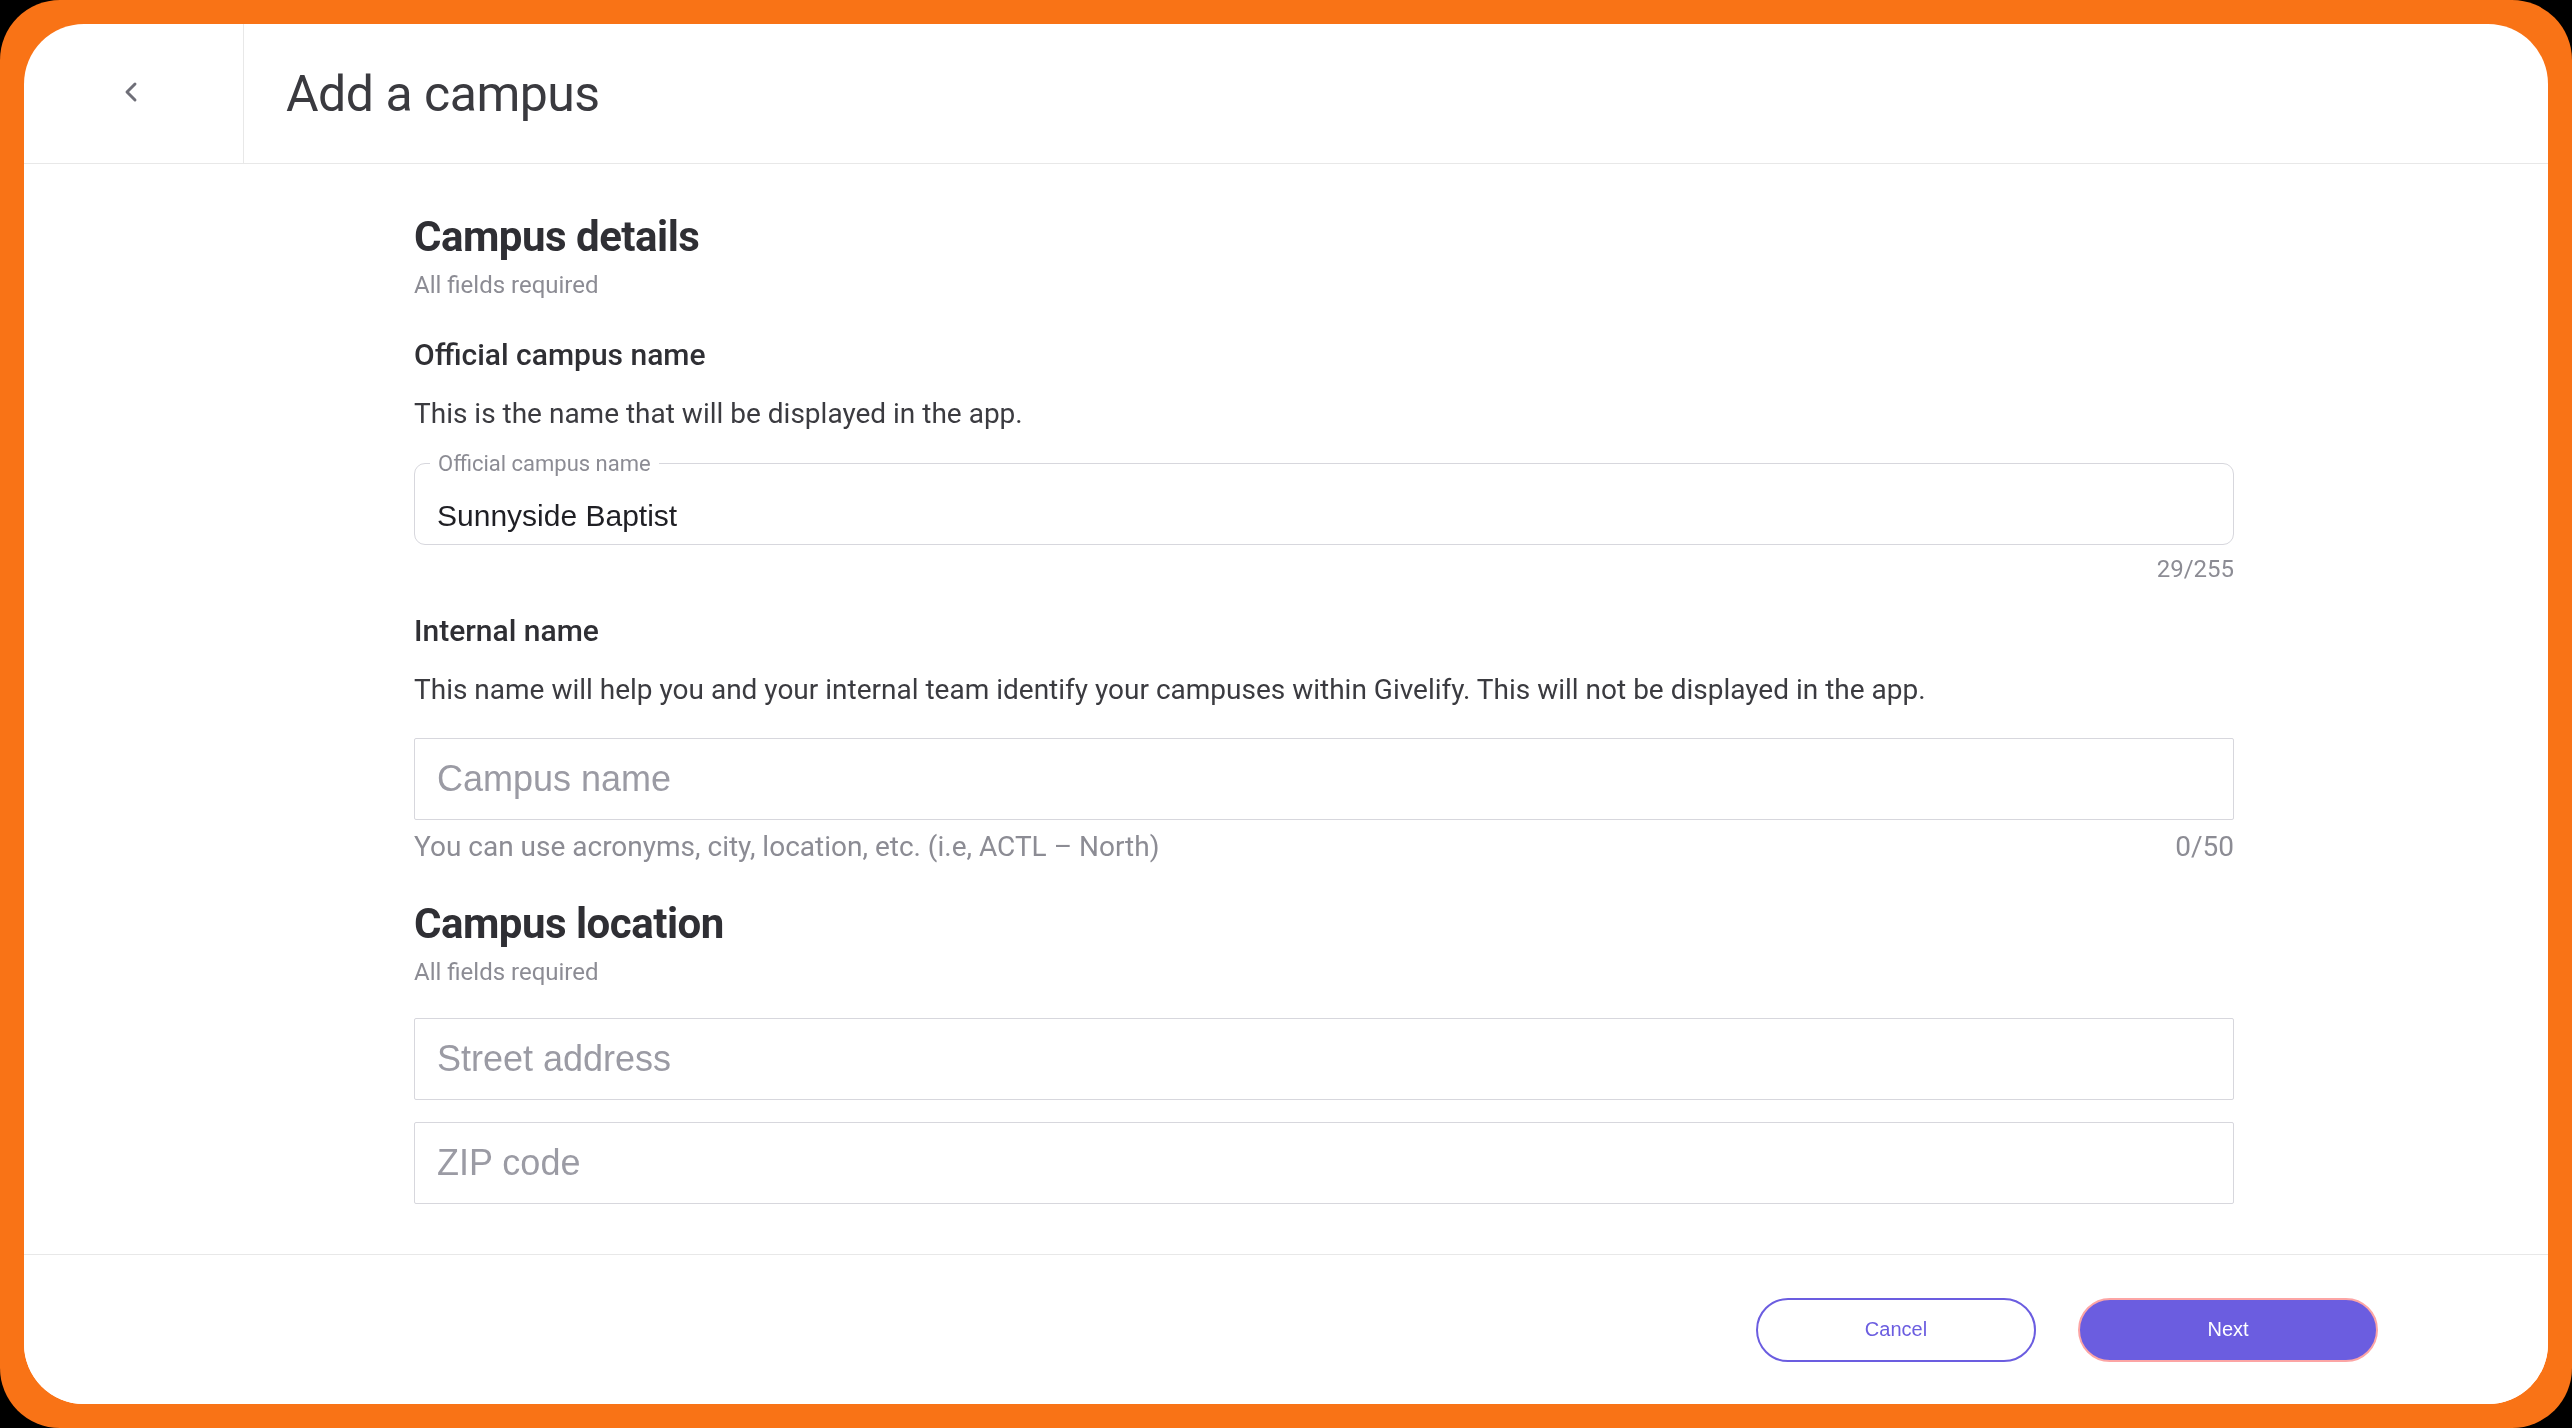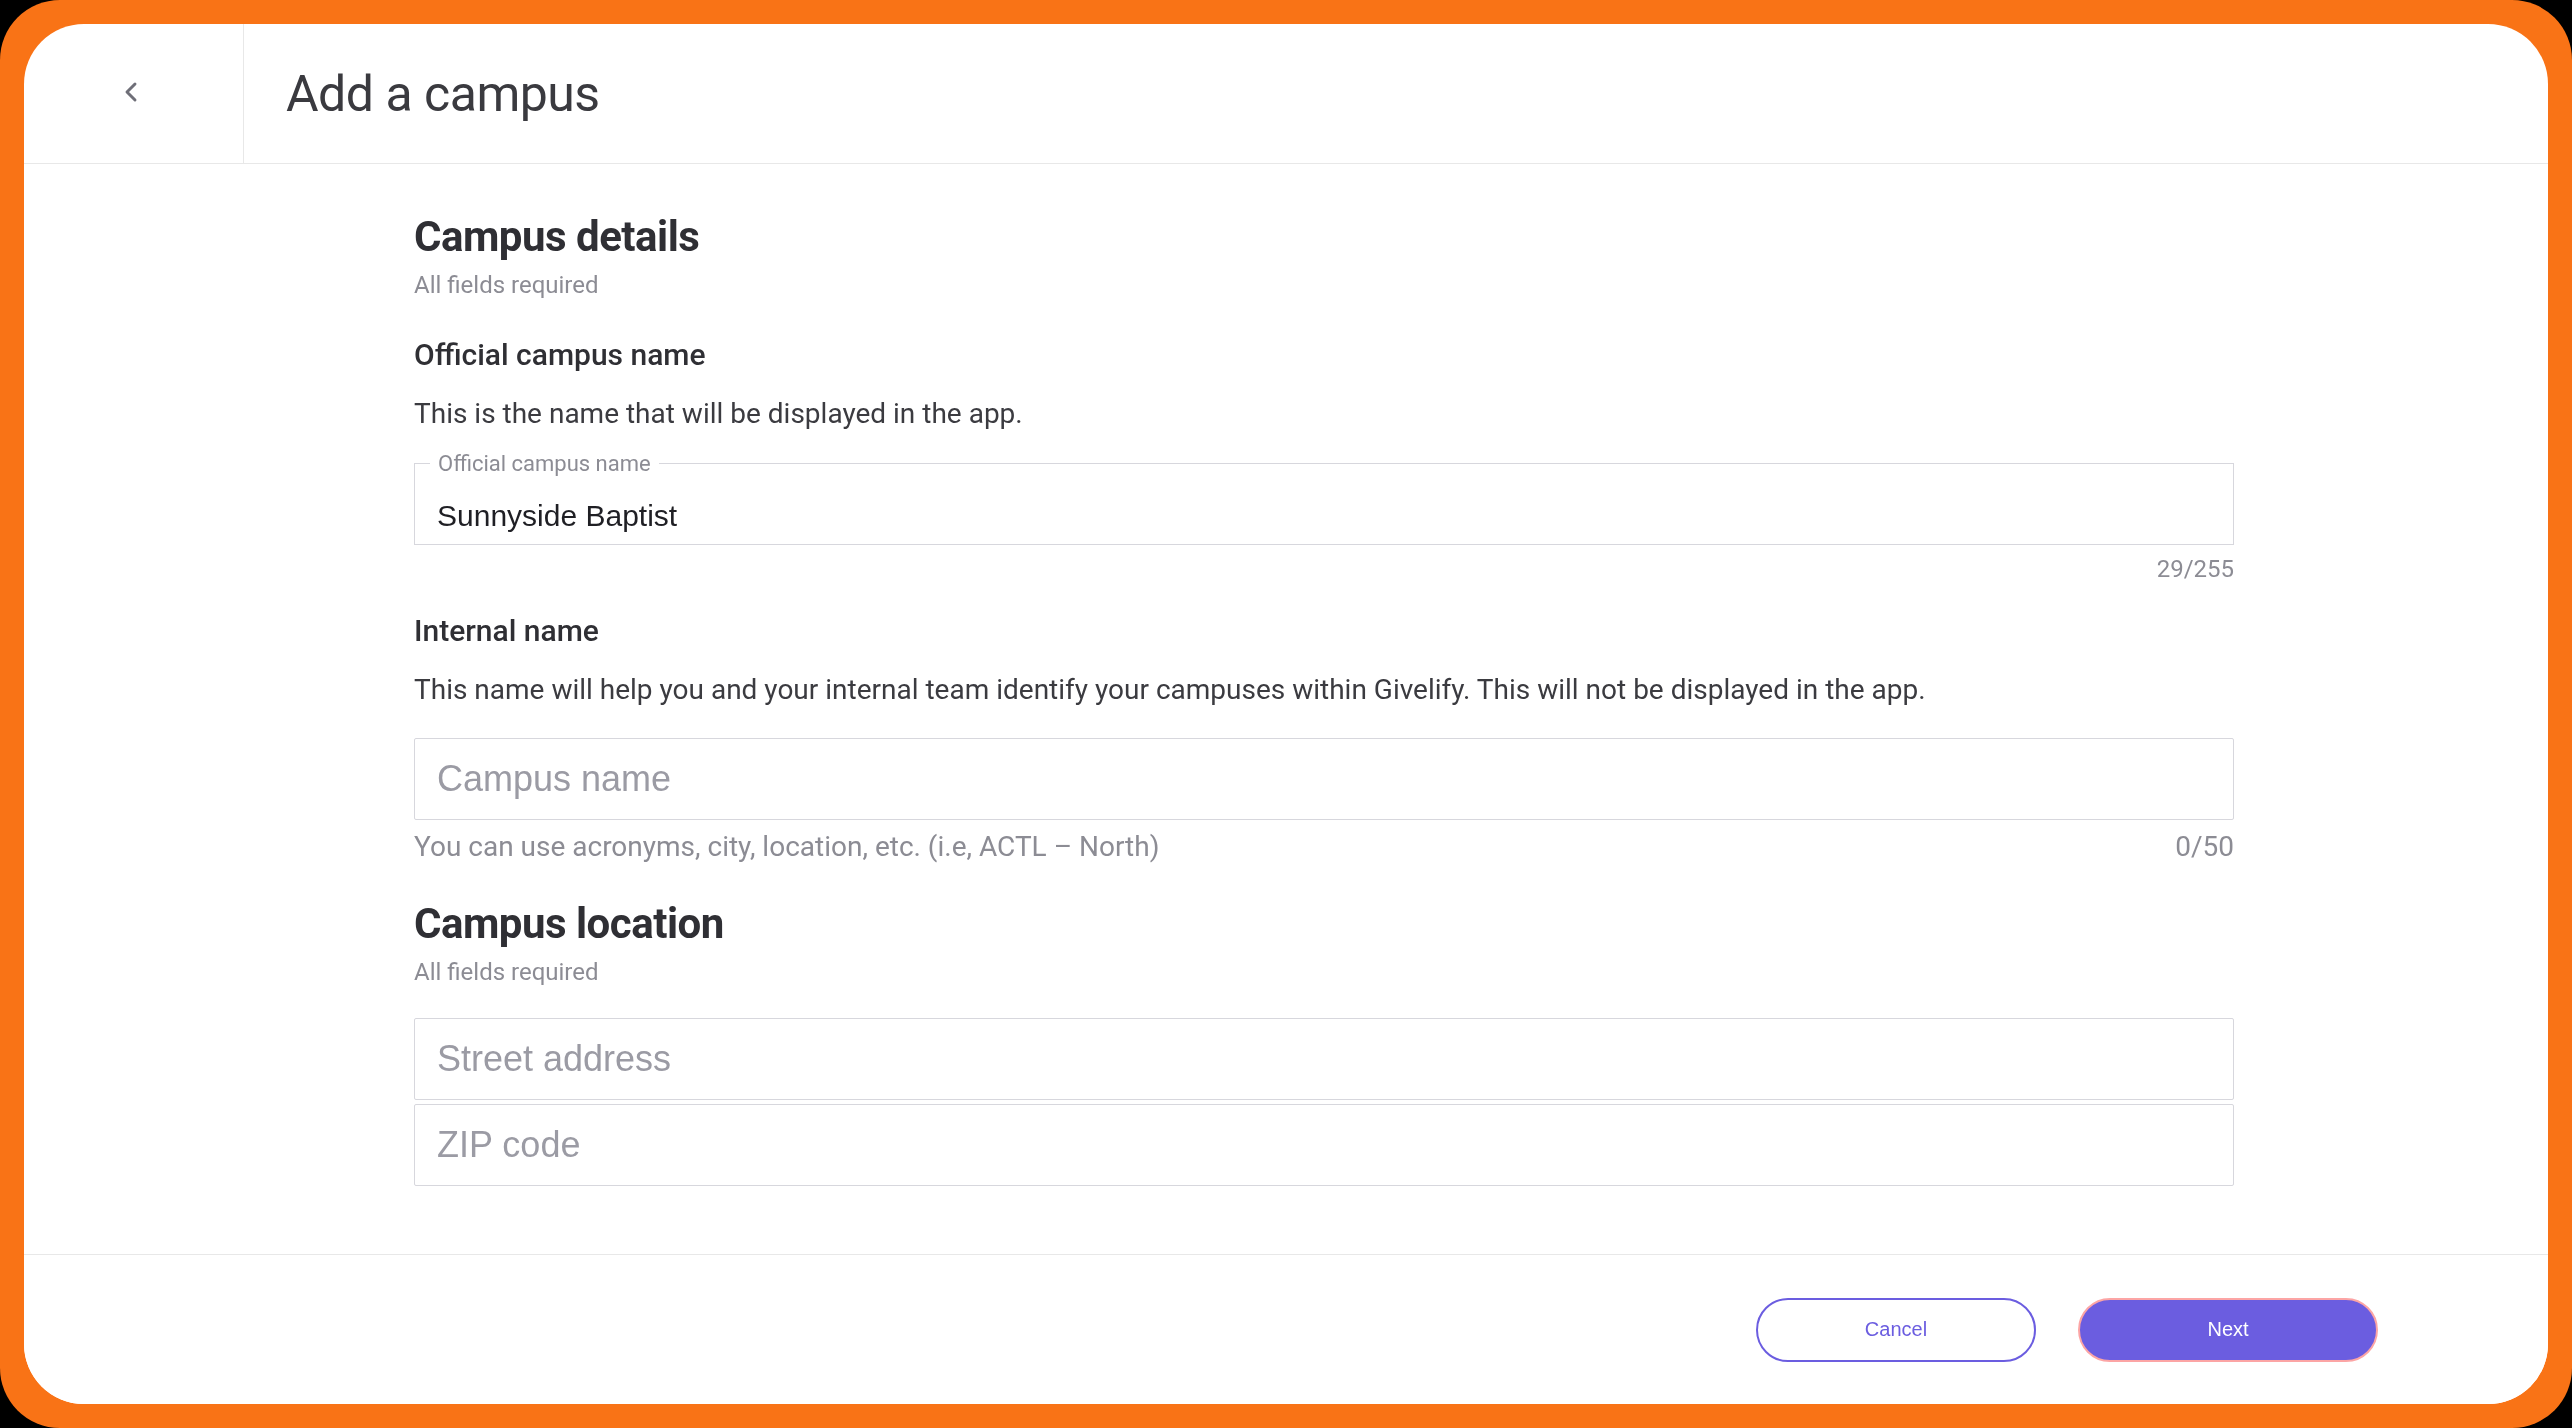--- a/index.html
+++ b/index.html
@@ -95,21 +95,21 @@
       color: #3b3b40;
       margin-top: 22px;
       line-height: 1.45;
     }
     
     .tf-wrap { position: relative; margin-top: 28px; }
     .tf {
       width: 100%;
       height: 82px;
       border: 1px solid #d7d7dd;
-      border-radius: 0;
+      border-radius: 11px;
       background: #fff;
       font-size: 30px;
       color: #1f1f24;
       padding: 24px 22px 0 22px;
       outline: none;
     }
     .tf-label-float {
       position: absolute;
       top: -12px;
       left: 16px;
@@ -140,21 +140,21 @@
     .hint-row {
       display: flex;
       justify-content: space-between;
       margin-top: 10px;
       font-size: 28px;
       color: #8c8c94;
     }
     .section-gap-lg { margin-top: 52px; }
     .section-gap-md { margin-top: 30px; }
     .section-block { margin-top: 36px; }
-    .loc-fields .tf-wrap { margin-top: 4px; }
+    .loc-fields .tf-wrap { margin-top: 22px; }
     .loc-fields .tf-wrap:first-child { margin-top: 32px; }
     
     .footer {
       position: absolute;
       left: 0; right: 0;
       bottom: 0;
       height: 150px;
       border-top: 1px solid #e8e8e8;
       background: #fff;
       display: flex;

